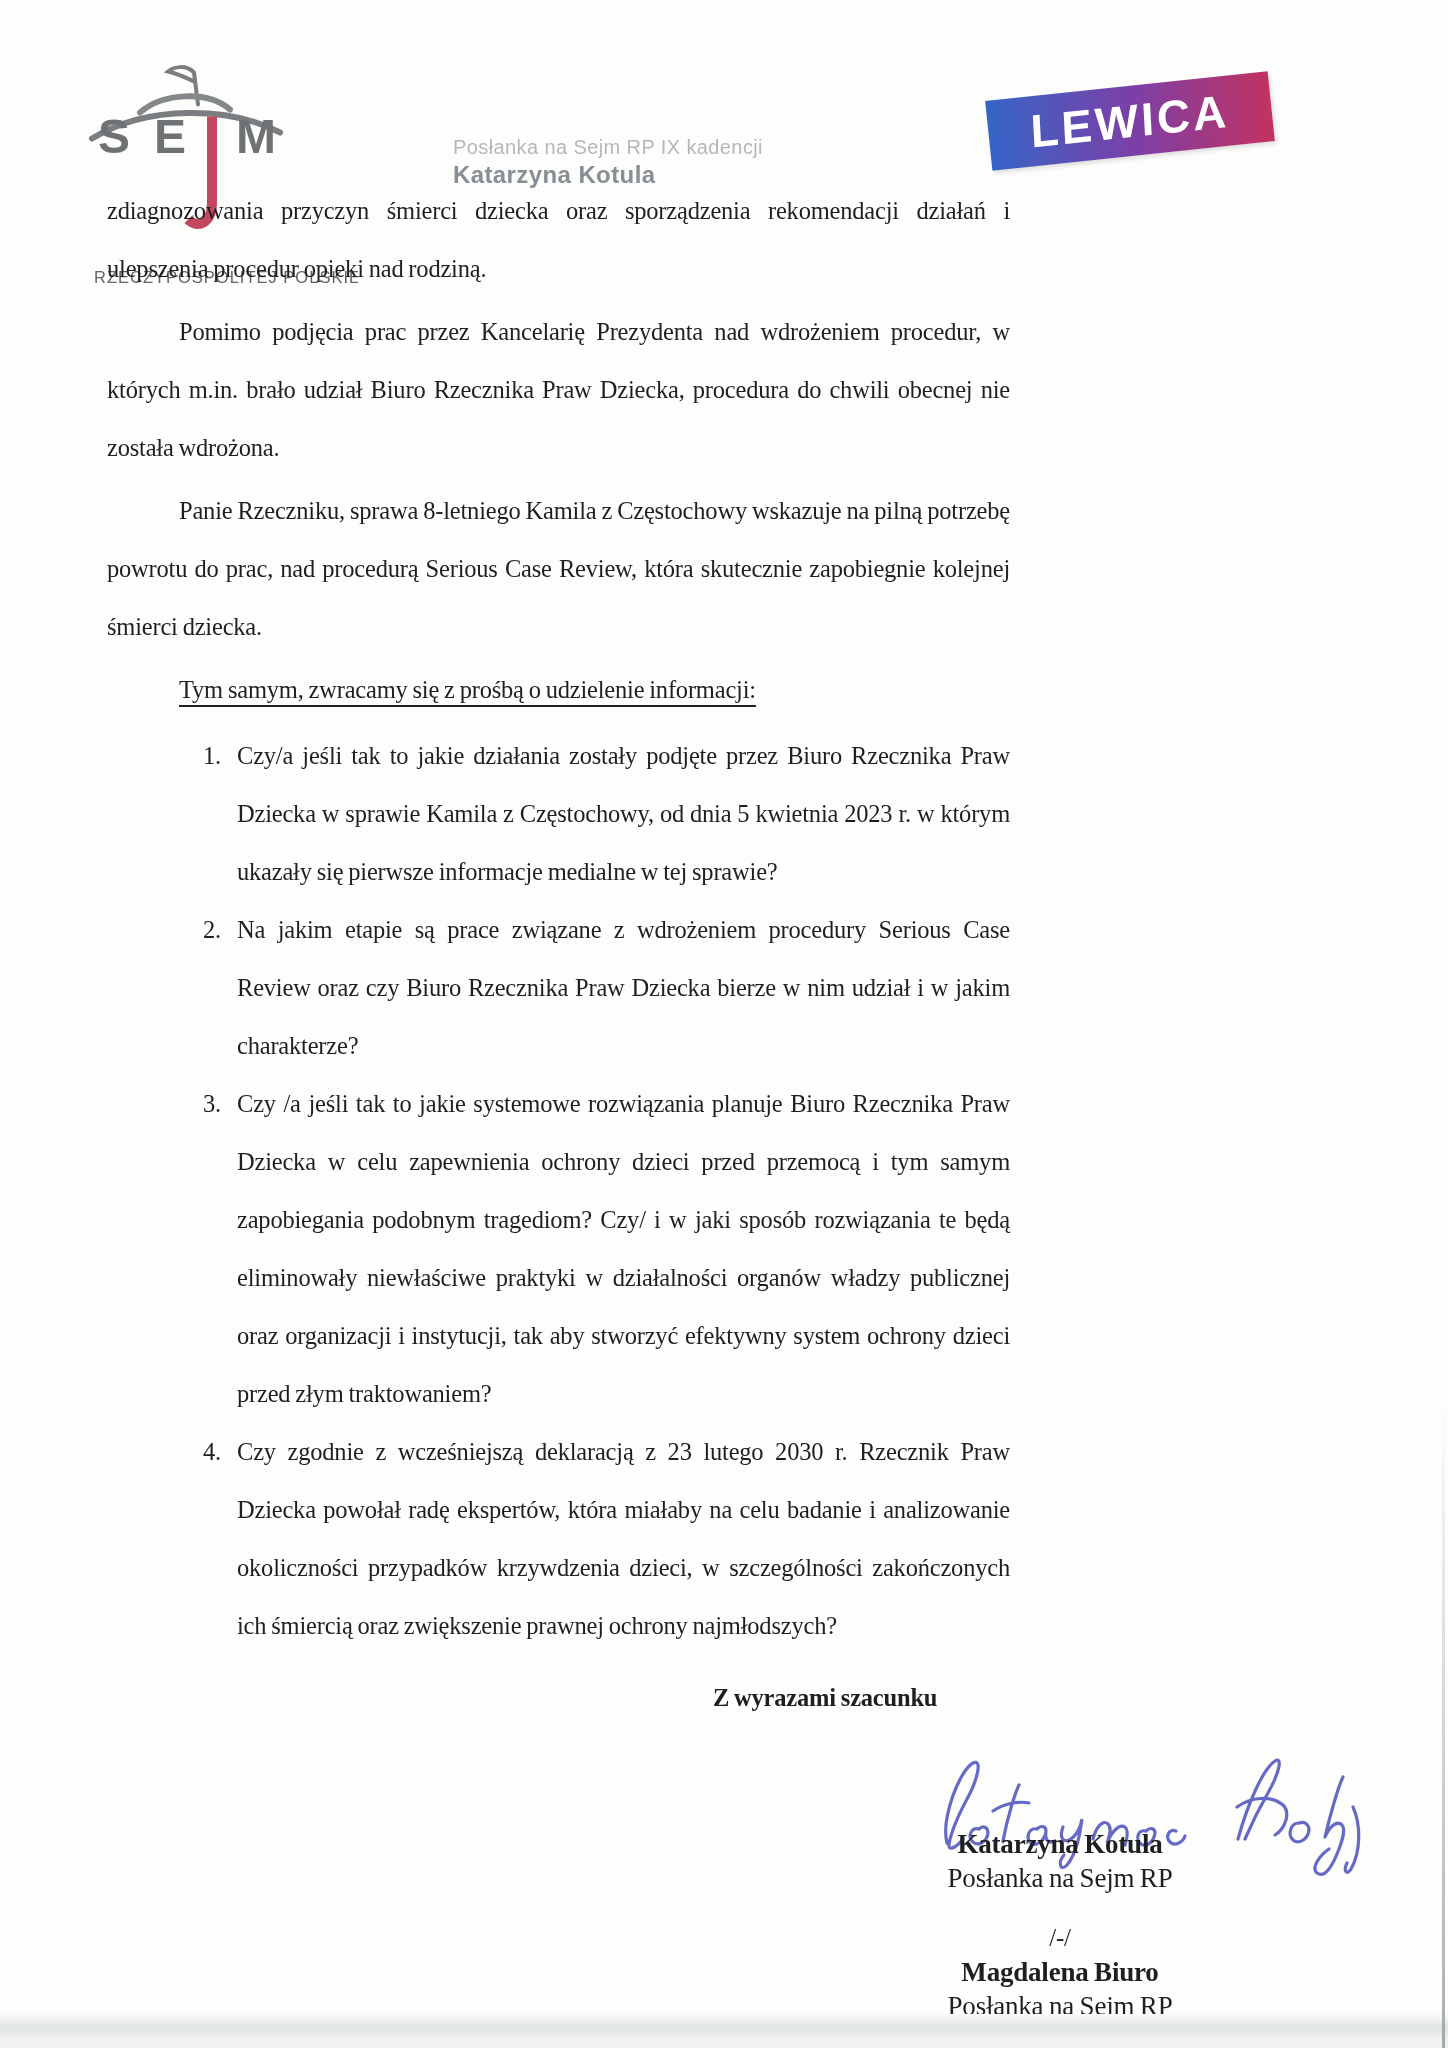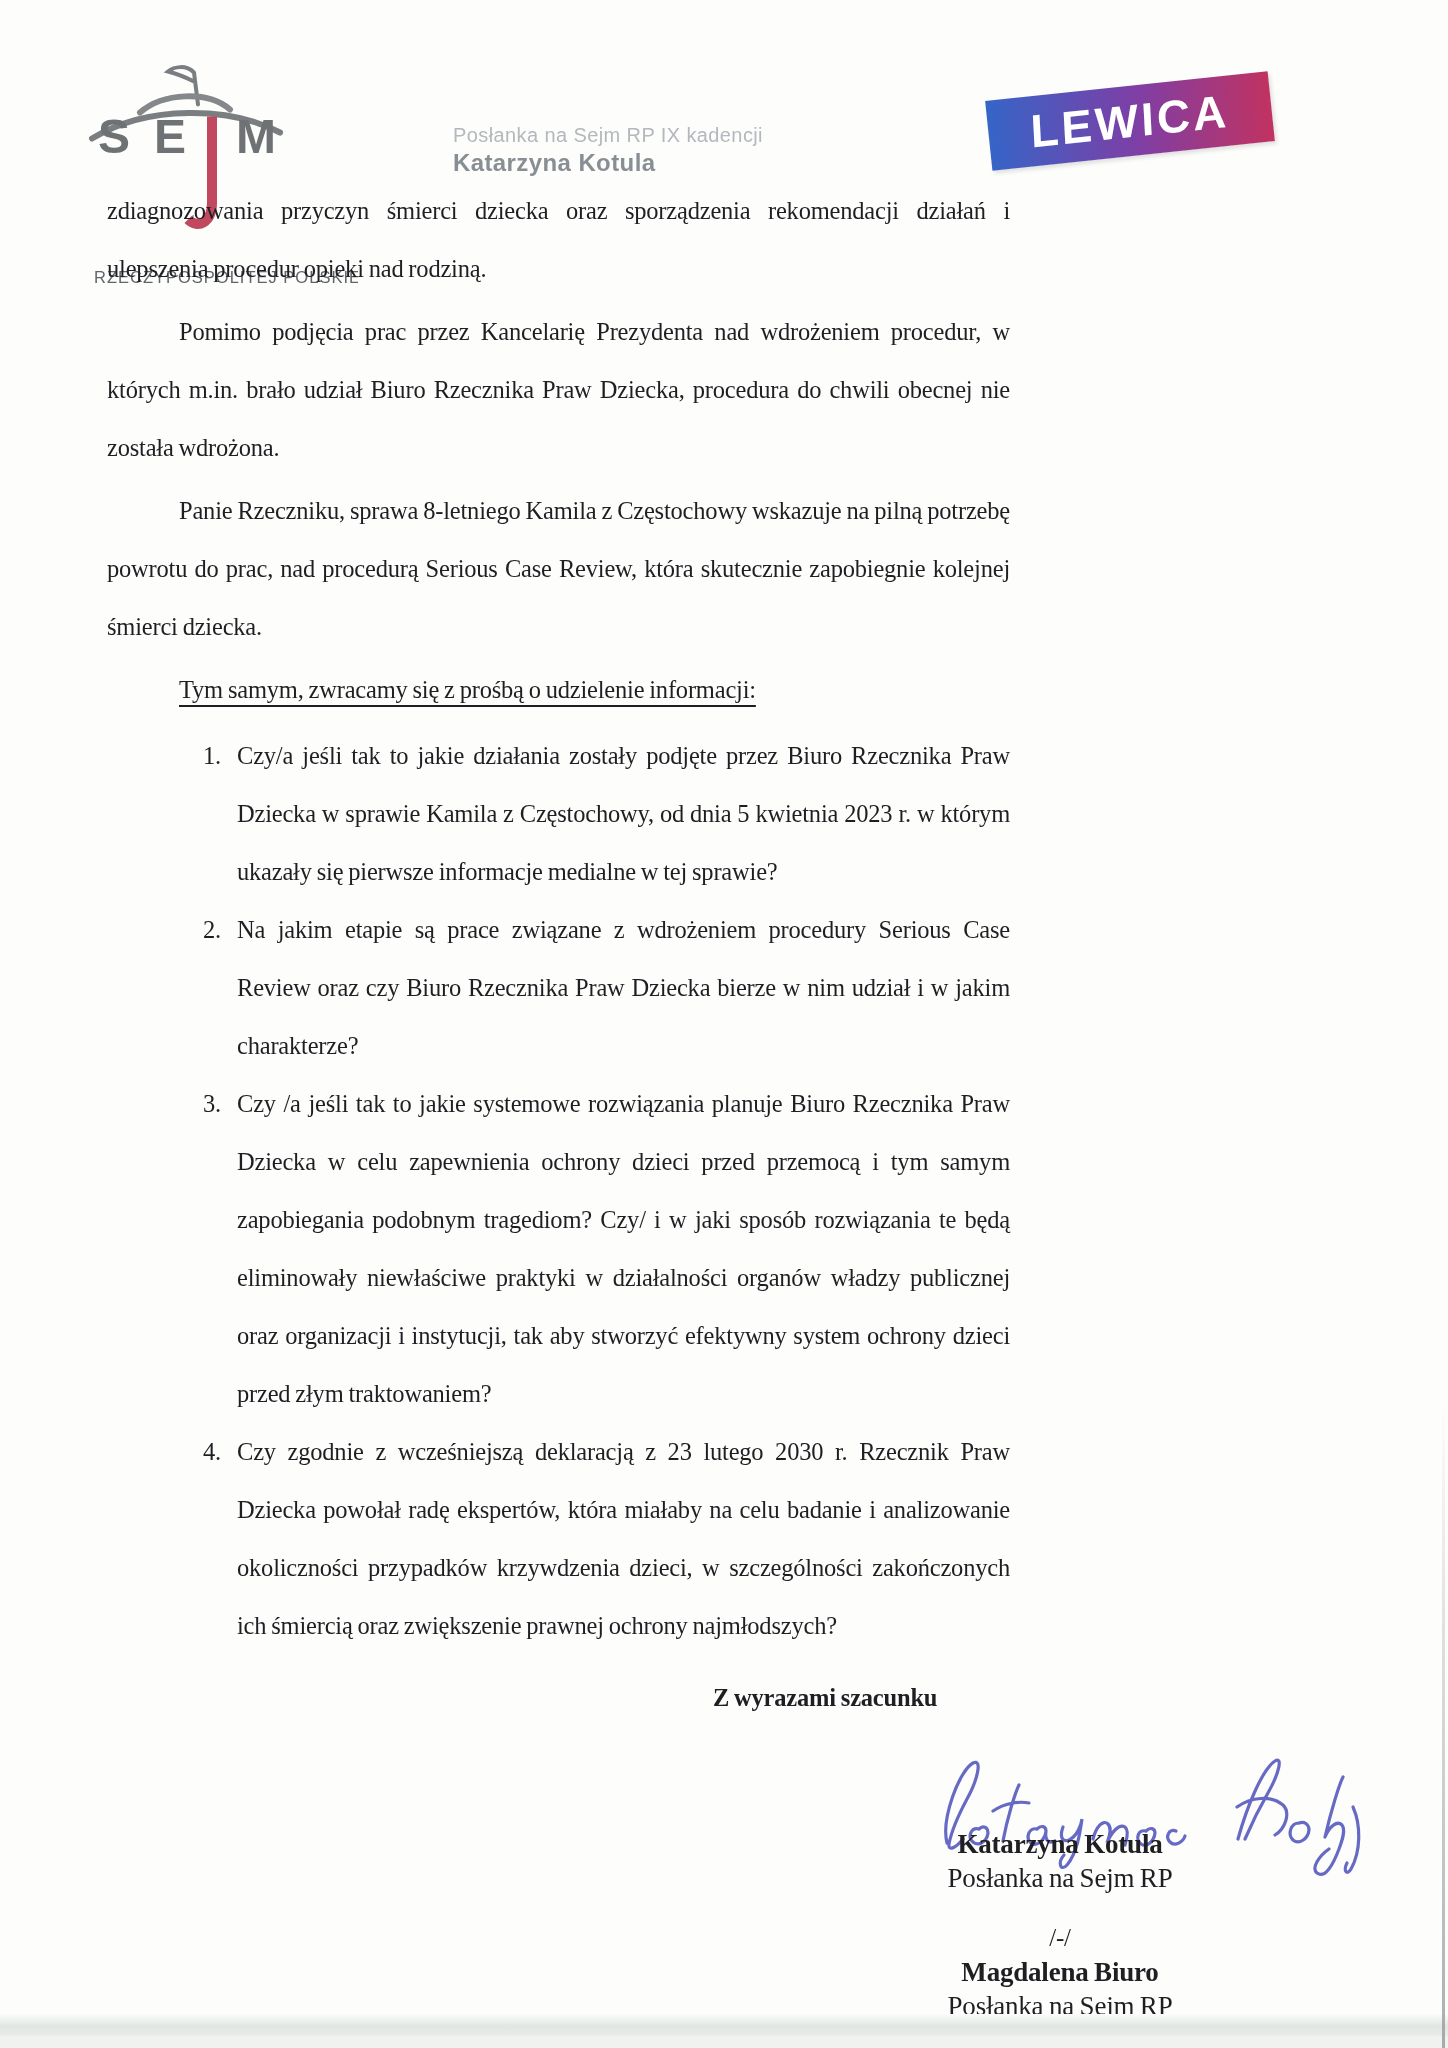--- a/index.html
+++ b/index.html
@@ -8,21 +8,21 @@
     width:1448px;height:2048px;
     margin:0 auto;
     background:#fefefec;
     background-color:#fdfdfc;
     overflow:hidden;
     font-family:"Liberation Serif", serif;
     color:#1f1f23;
   }
   
   .sejm-logo{position:absolute;left:88px;top:52px;width:270px;height:245px;}
-  .sender-id{position:absolute;left:453px;top:124px;font-family:"Liberation Sans",sans-serif;}
+  .sender-id{position:absolute;left:453px;top:136px;font-family:"Liberation Sans",sans-serif;}
   .sender-role{font-size:20px;color:#b3b8bd;letter-spacing:.4px;}
   .sender-name{font-size:24px;color:#878e94;font-weight:600;letter-spacing:.4px;margin-top:2px;}
   .lewica-logo{
     position:absolute;left:988px;top:86px;width:284px;height:70px;
     background:linear-gradient(93deg,#3565c8 0%,#7d3fa6 52%,#c23260 100%);
     transform:rotate(-6deg);
     display:flex;align-items:center;justify-content:center;
     box-shadow:2px 3px 4px rgba(0,0,0,.12);
   }
   .lewica-logo span{

